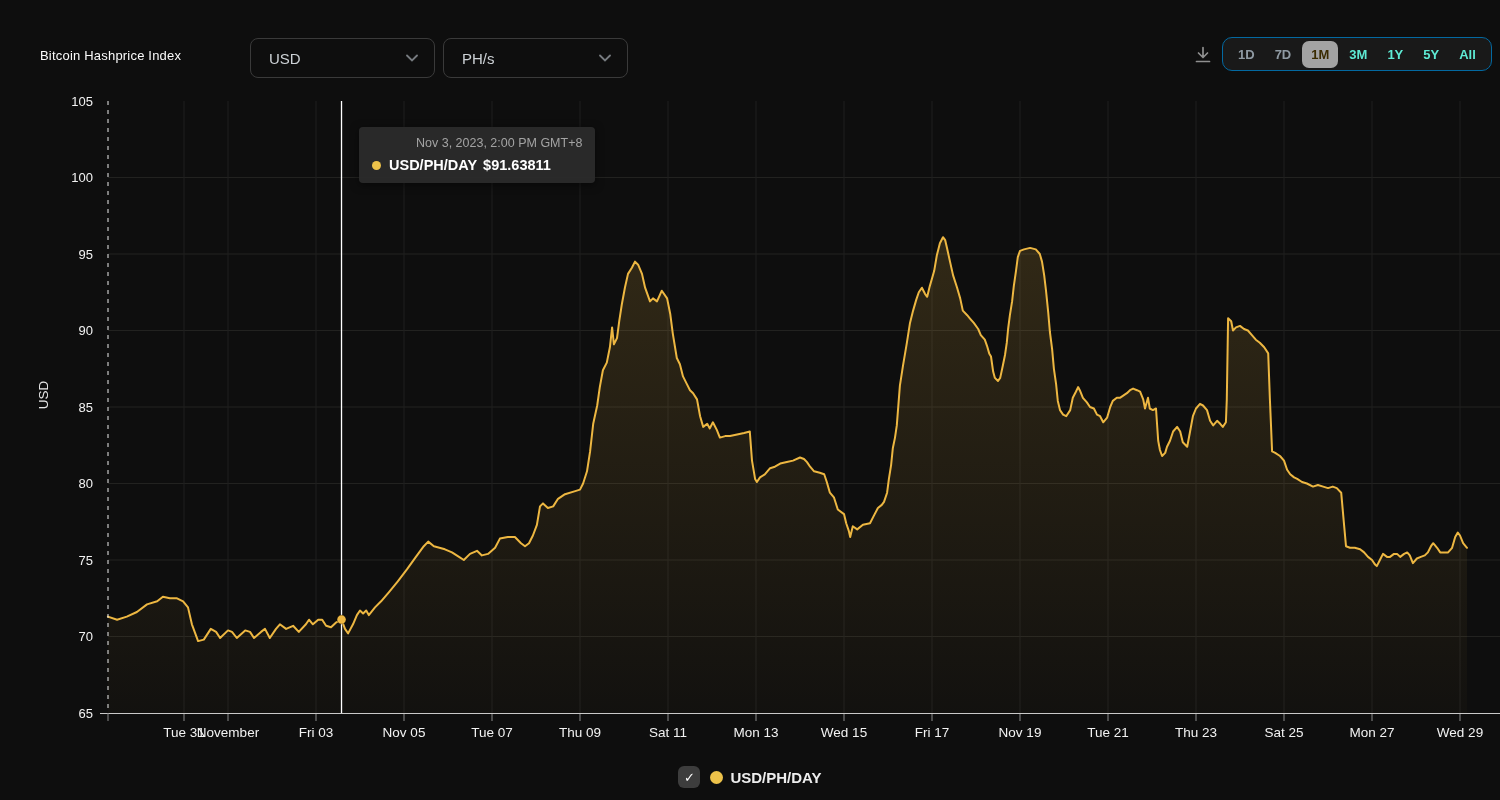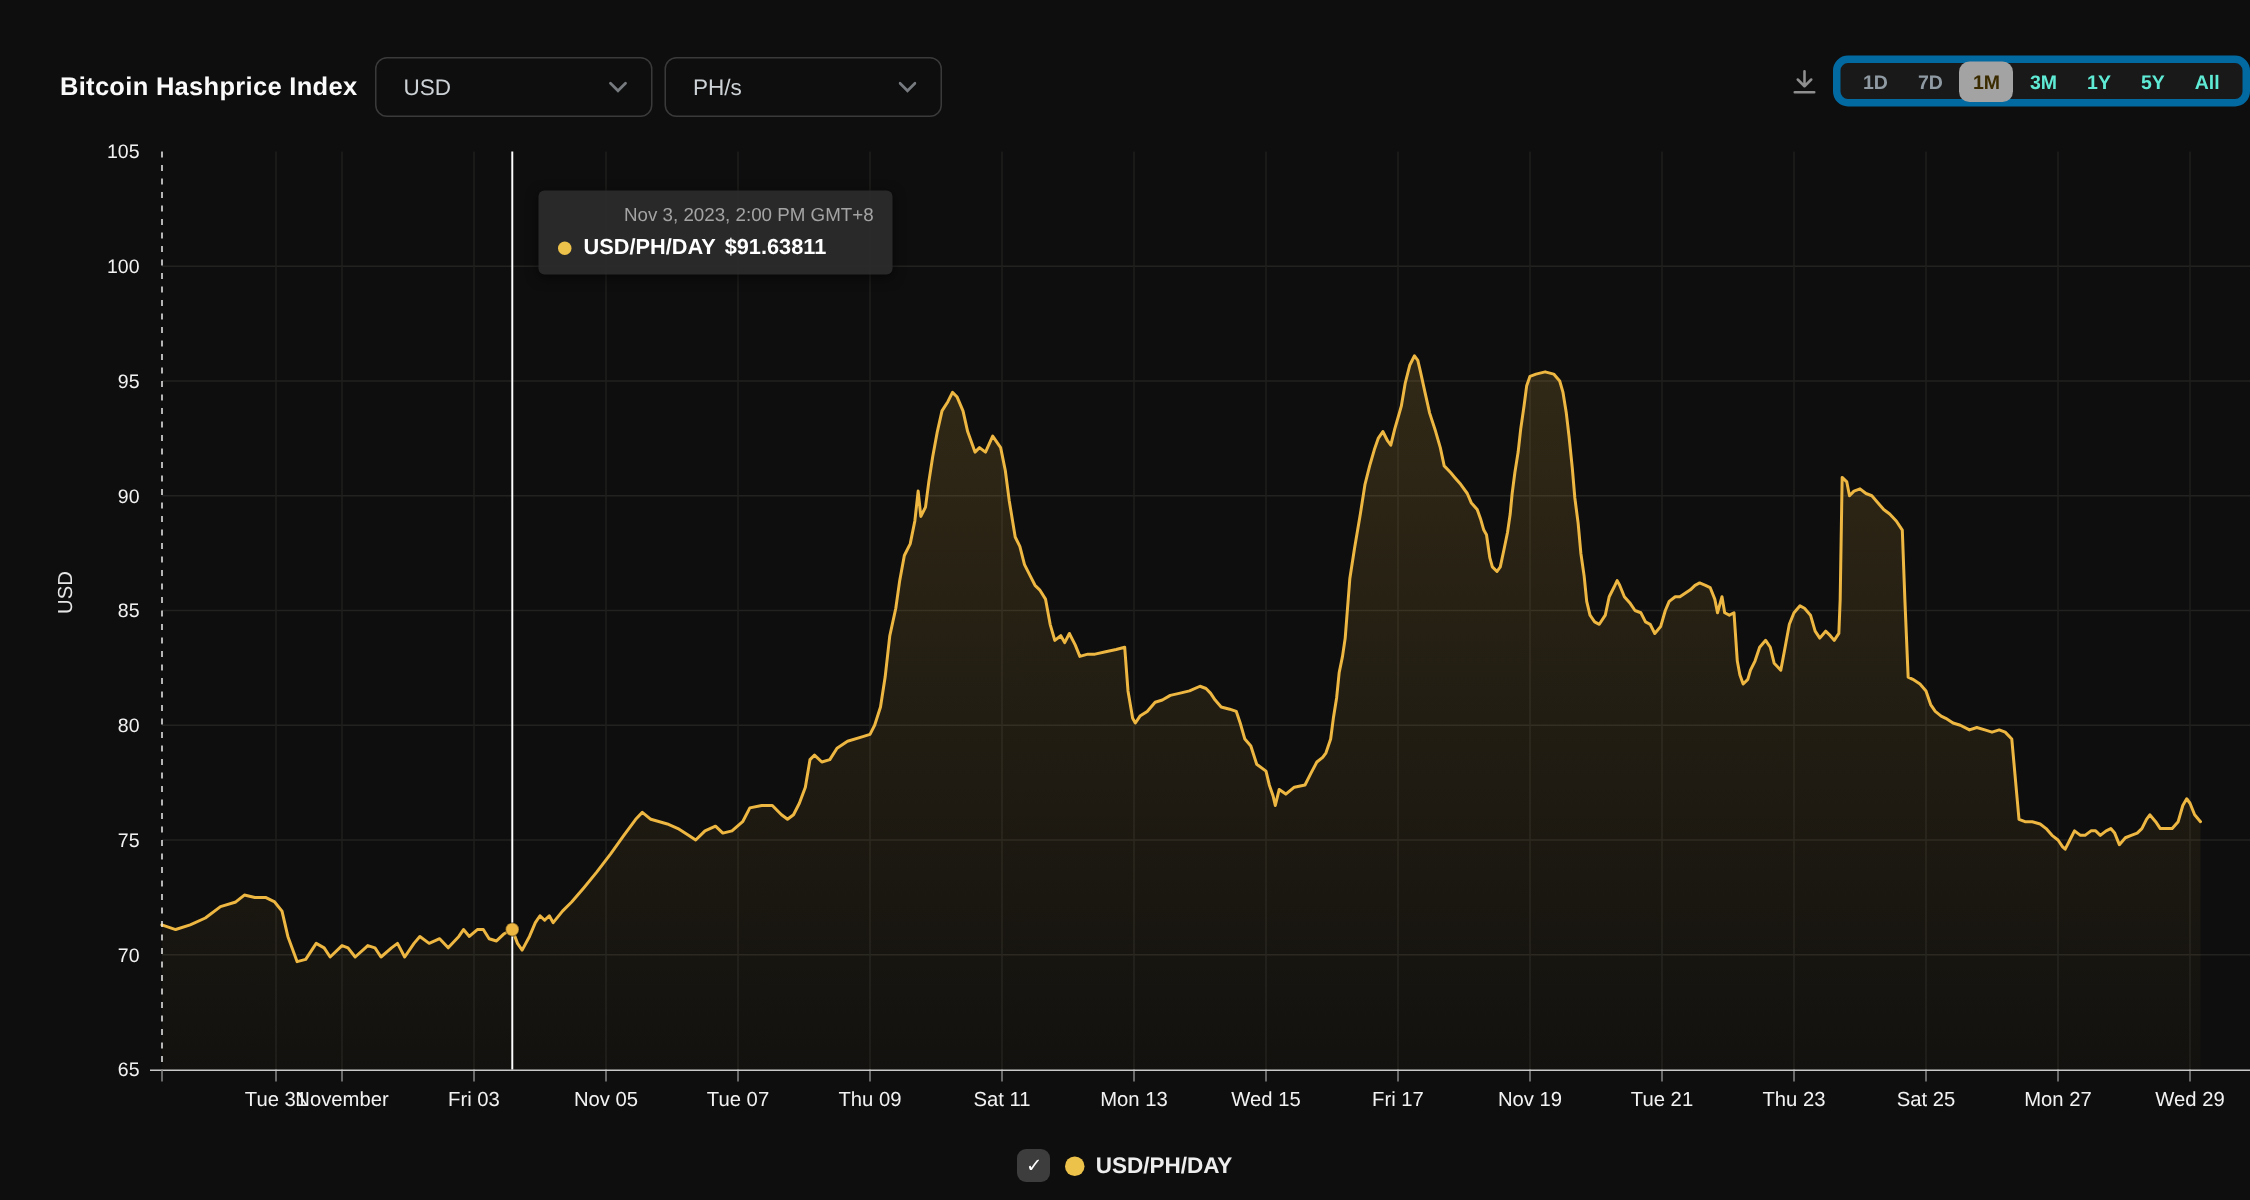--- a/index.html
+++ b/index.html
@@ -1,31 +1,31 @@
 <!DOCTYPE html>
 <html><head>
 <meta charset="utf-8">
 <style>
   * { box-sizing: border-box; margin: 0; padding: 0; }
   html,body { width:1500px; height:800px; background:#0e0e0e; overflow:hidden;
     font-family:"Liberation Sans","DejaVu Sans",sans-serif; }
   .abs { position:absolute; }
 
   
-  #page-title { left:40px; top:48px; font-size:17px; font-weight:bold; color:#fafafa; letter-spacing:.2px; }
+  #page-title { left:40px; top:48px; font-size:13px; font-weight:normal; color:#fafafa; letter-spacing:.2px; }
   .select-box { top:38px; height:40px; width:185px; border:1px solid #3a3a3a; border-radius:8px;
     display:flex; align-items:center; justify-content:space-between; padding:0 16px 0 18px;
     color:#cdd2d6; font-size:15px; cursor:pointer; background:transparent; }
   #currency-select { left:250px; }
   #unit-select { left:443px;text-align:center; }
   .chev { width:12px; height:8px; opacity:.75; }
 
   #download-btn { left:1190px; top:42px; width:26px; height:26px; cursor:pointer;
     display:flex; align-items:center; justify-content:center; }
-  #range-group { left:1222px; top:37px; height:34px; background:#191919; border:5px solid #0369a1;
+  #range-group { left:1222px; top:37px; height:34px; background:#191919; border:1px solid #0369a1;
     border-radius:10px; display:flex; align-items:center; padding:0 5px; }
   .range-btn { border:none; background:transparent; font-size:13px; font-weight:bold; padding:6px 9px;
     margin:0 1px; border-radius:7px; cursor:pointer; color:#5eead4;
     font-family:"Liberation Sans","DejaVu Sans",sans-serif; }
   .range-btn.lit { color:#8f9aa3; }
   .range-btn.active { background:#a3a3a3; color:#3a2b00; }
 
   
   #chart-svg { left:0; top:0; }
   .grid-h { stroke:#222220; stroke-width:1; }

